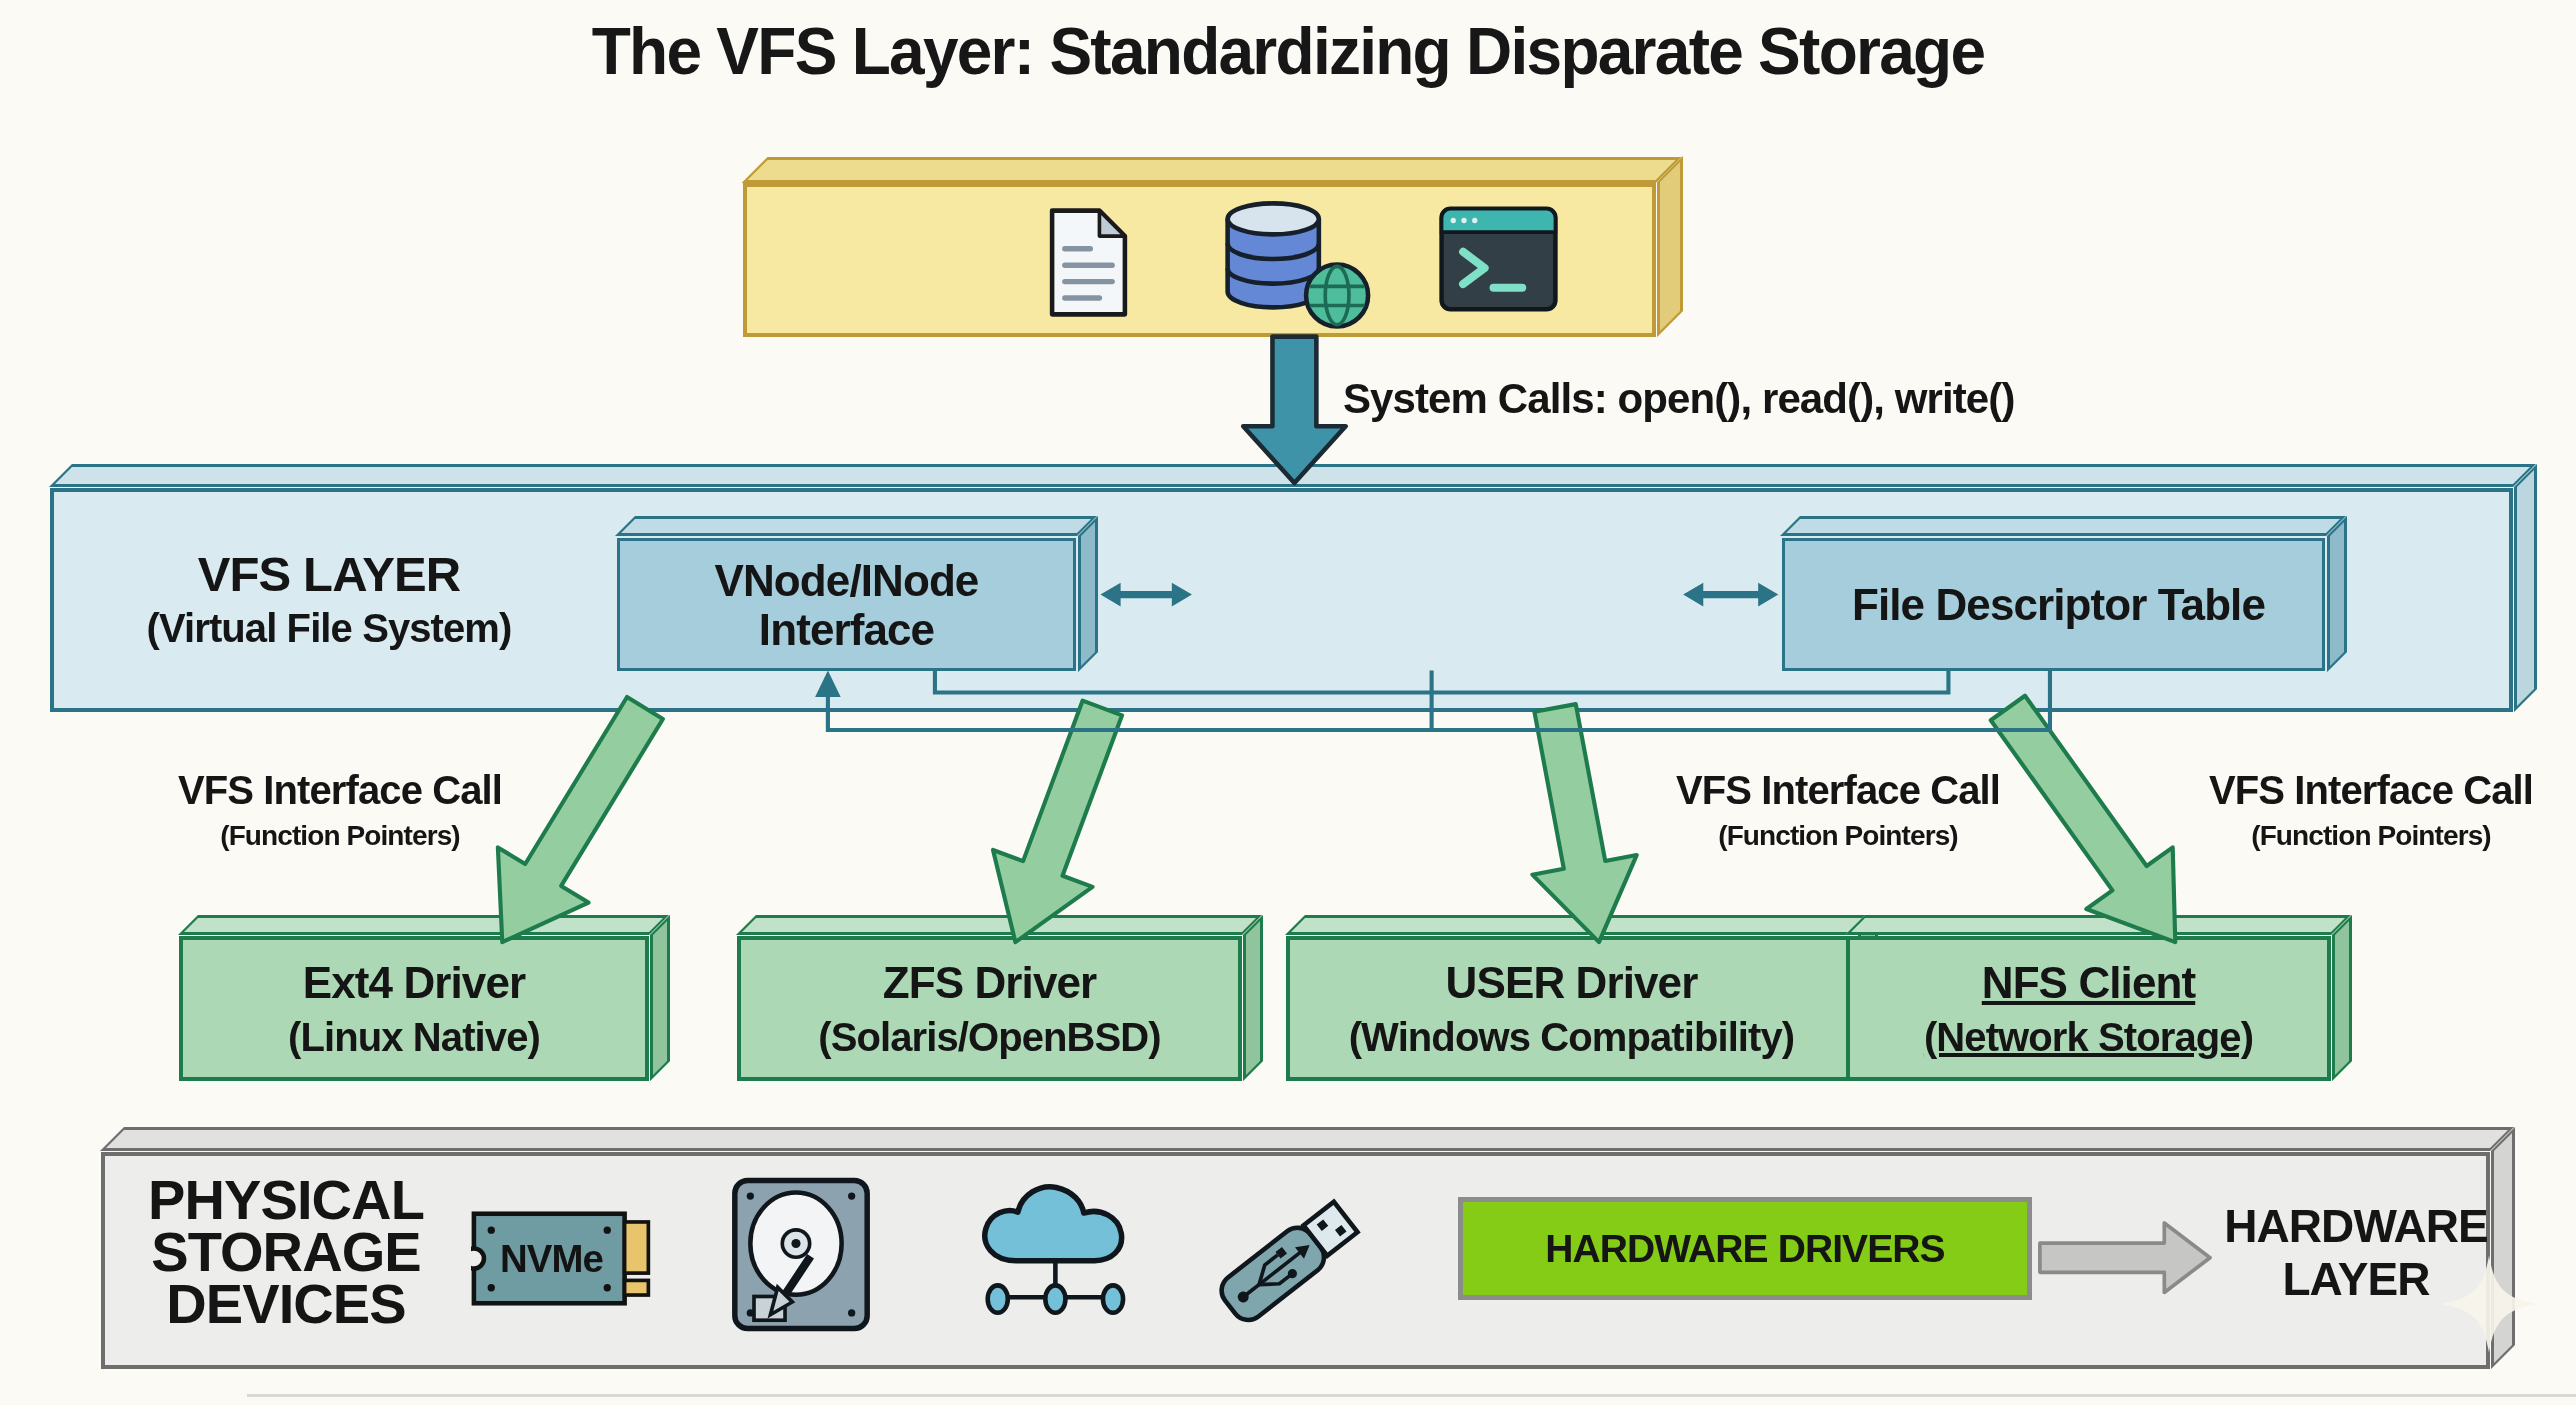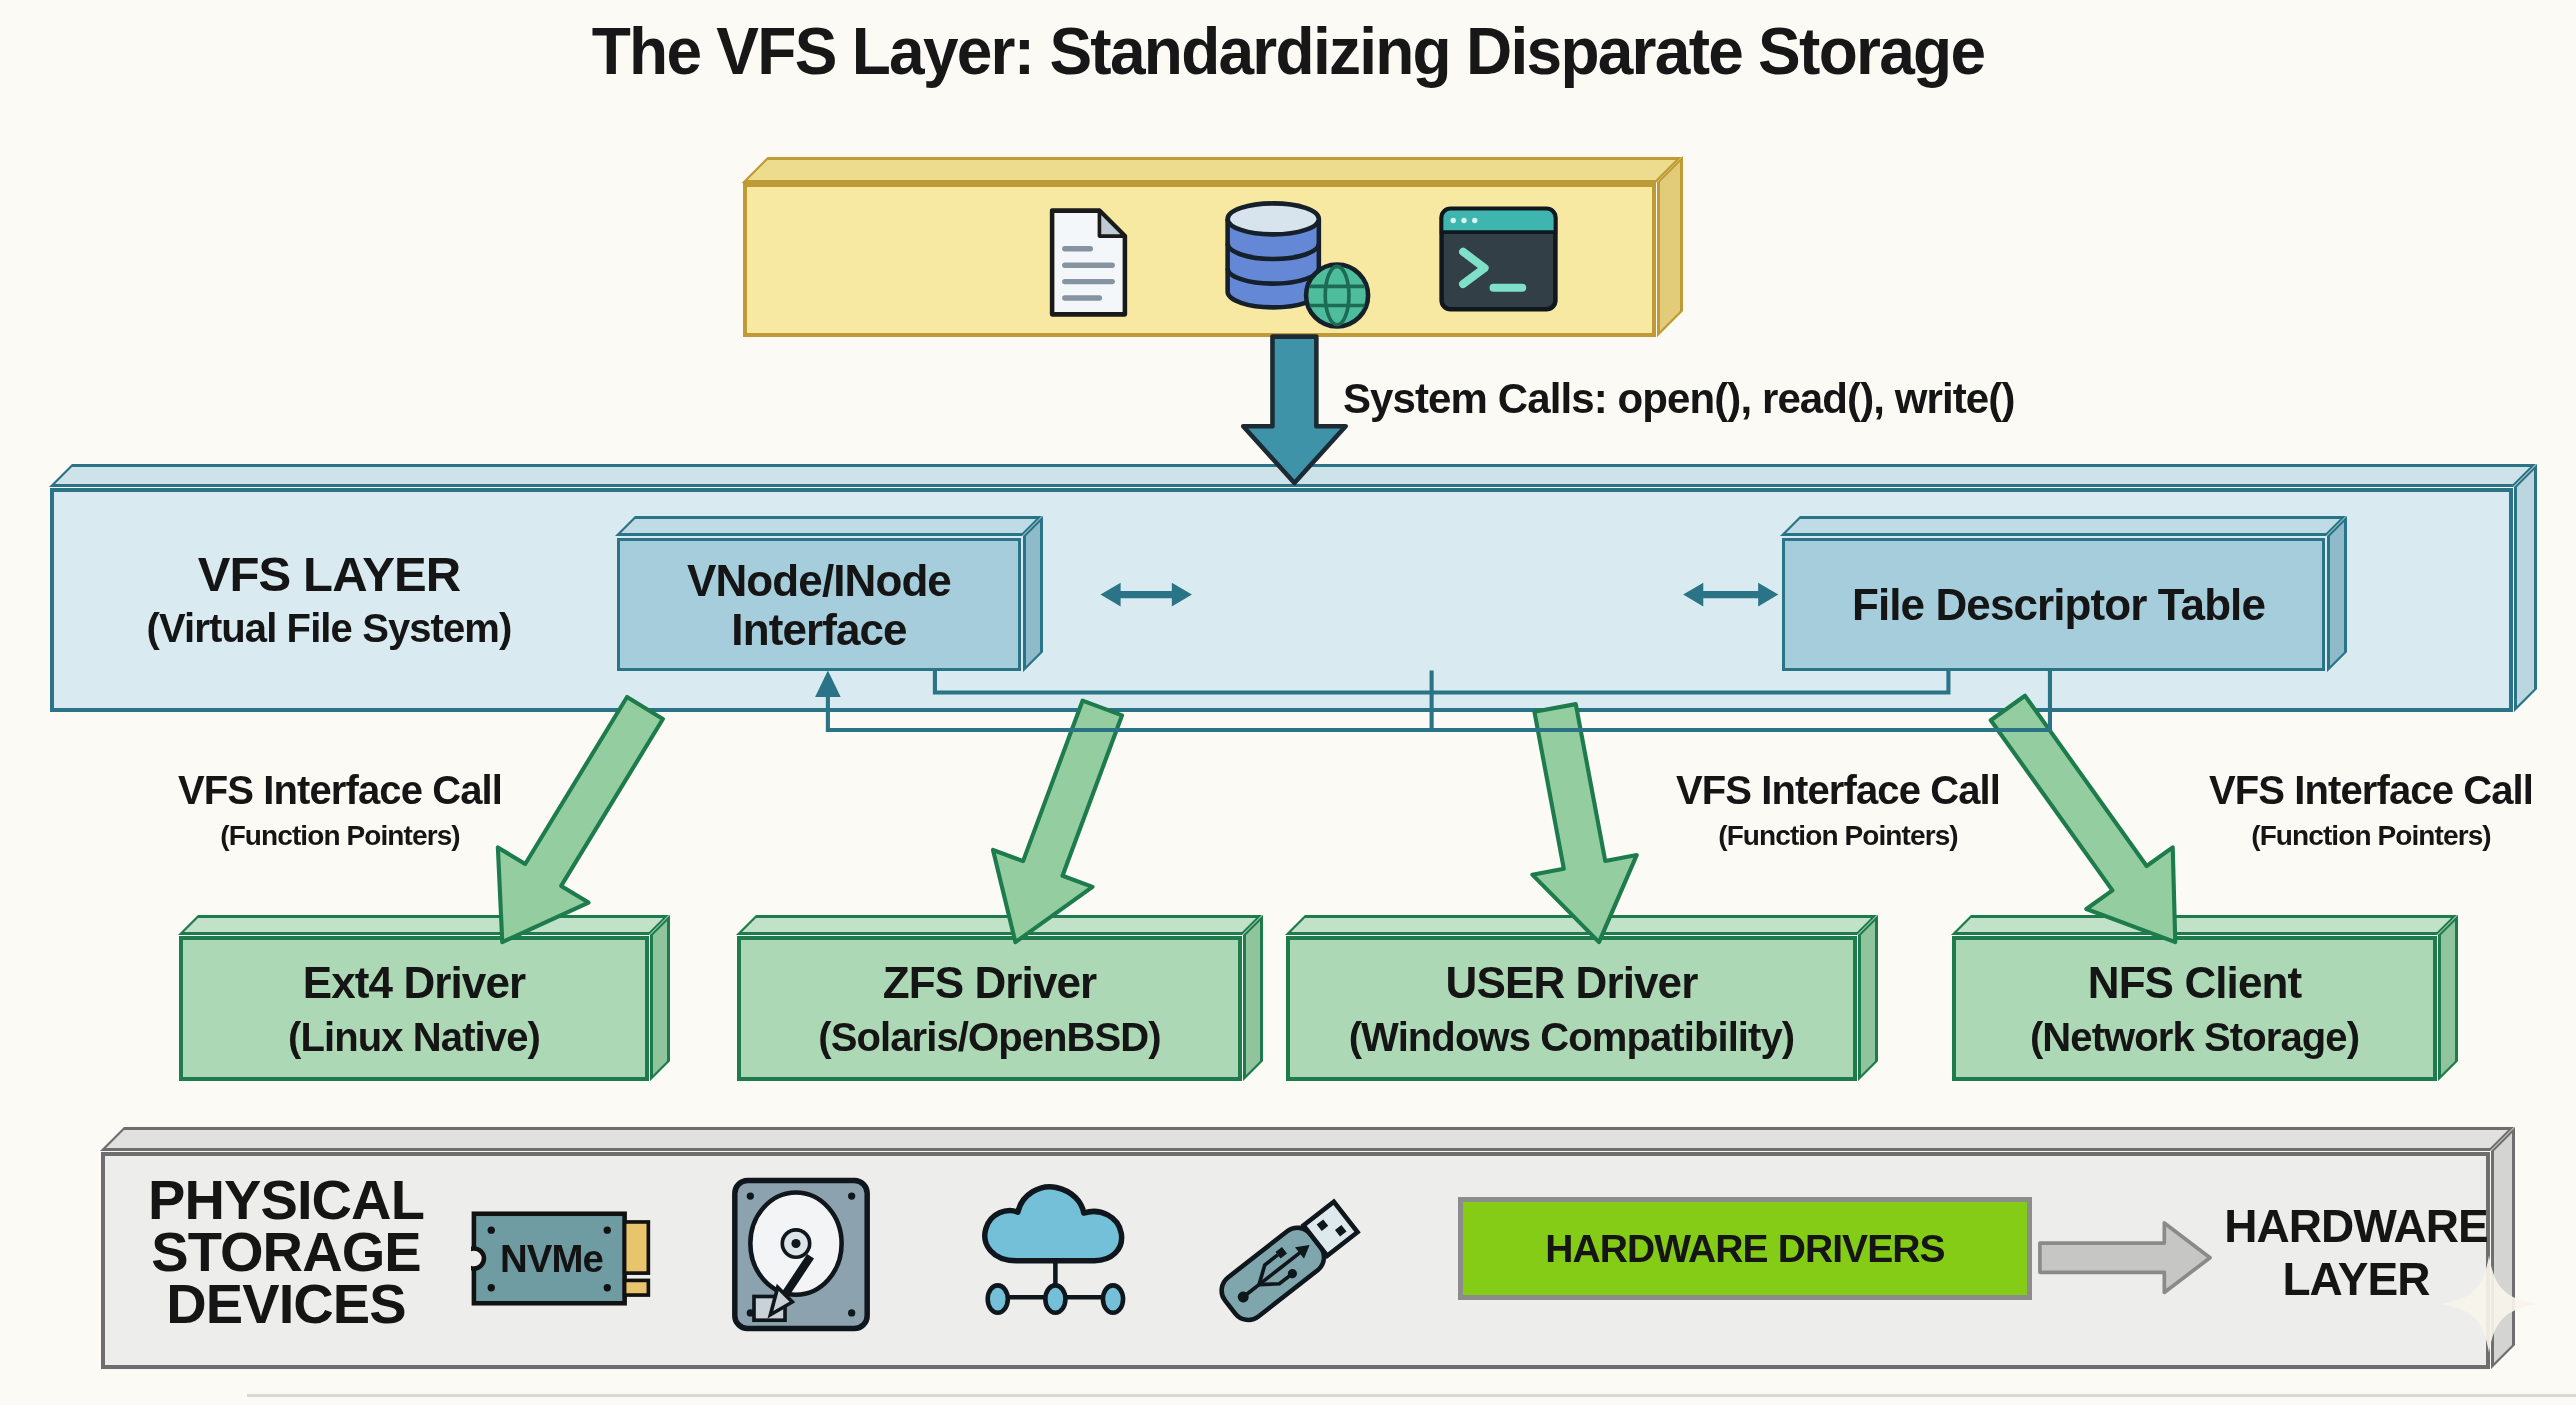--- a/index.html
+++ b/index.html
@@ -99,21 +99,21 @@
   </svg>
 
   <div class="lbl nowrap" id="syscalls">System Calls: open(), read(), write()</div>
 
   <div class="b3 vfsbox" style="left:50px;top:488px;width:2463px;height:224px;"></div>
   <div class="lbl" id="vfs-label">
     <div class="t1">VFS LAYER</div>
     <div class="t2">(Virtual File System)</div>
   </div>
 
-  <div class="b3 comp" style="left:617px;top:538px;width:404px;height:133px;">
+  <div class="b3 comp" style="left:617px;top:538px;width:459px;height:133px;">
     <div class="clabel">VNode/INode Interface</div>
   </div>
   <div class="b3 comp" style="left:1782px;top:538px;width:543px;height:133px;padding-left:10px;">
     <div class="clabel nowrap">File Descriptor Table</div>
   </div>
 
   <div class="lbl call" style="left:125px;">
     <div class="c1 nowrap">VFS Interface Call</div>
     <div class="c2 nowrap">(Function Pointers)</div>
   </div>
@@ -131,21 +131,21 @@
     <div class="ddetail nowrap">(Linux Native)</div>
   </div>
   <div class="b3 greenbox" style="left:737px;top:936px;width:505px;height:145px;">
     <div class="dname nowrap">ZFS Driver</div>
     <div class="ddetail nowrap">(Solaris/OpenBSD)</div>
   </div>
   <div class="b3 greenbox" style="left:1286px;top:936px;width:571px;height:145px;">
     <div class="dname nowrap">USER Driver</div>
     <div class="ddetail nowrap">(Windows Compatibility)</div>
   </div>
-  <div class="b3 greenbox" style="left:1952px;top:936px;width:485px;height:145px;">
+  <div class="b3 greenbox" style="left:1846px;top:936px;width:485px;height:145px;text-decoration:underline;">
     <div class="dname nowrap">NFS Client</div>
     <div class="ddetail nowrap">(Network Storage)</div>
   </div>
 
   <div class="b3 graybox" style="left:101px;top:1152px;width:2389px;height:217px;"></div>
   <div class="lbl" id="phys-label">PHYSICAL STORAGE DEVICES</div>
 
   <svg class="icon" style="left:471px;top:1211px;" width="183" height="95" viewBox="0 0 200 104">
     <rect x="3" y="3" width="165" height="98" fill="#6F9BA3" stroke="#121212" stroke-width="5"></rect>
     <circle cx="3" cy="52" r="11" fill="#EDEDEB" stroke="#121212" stroke-width="5"></circle>

